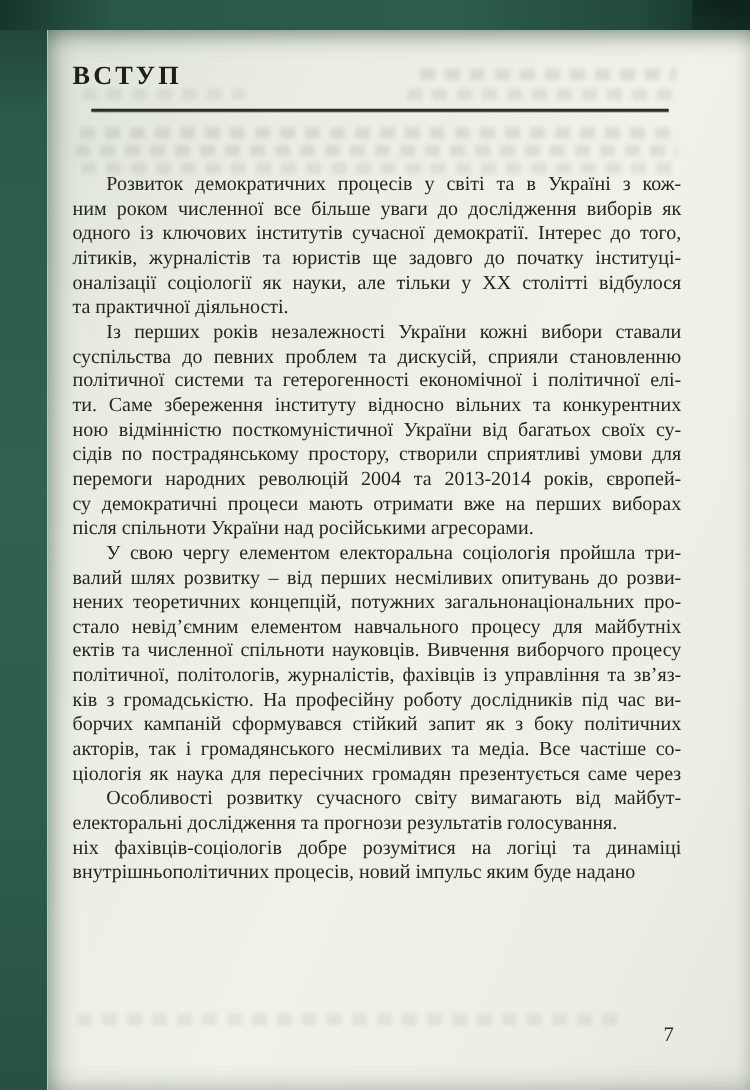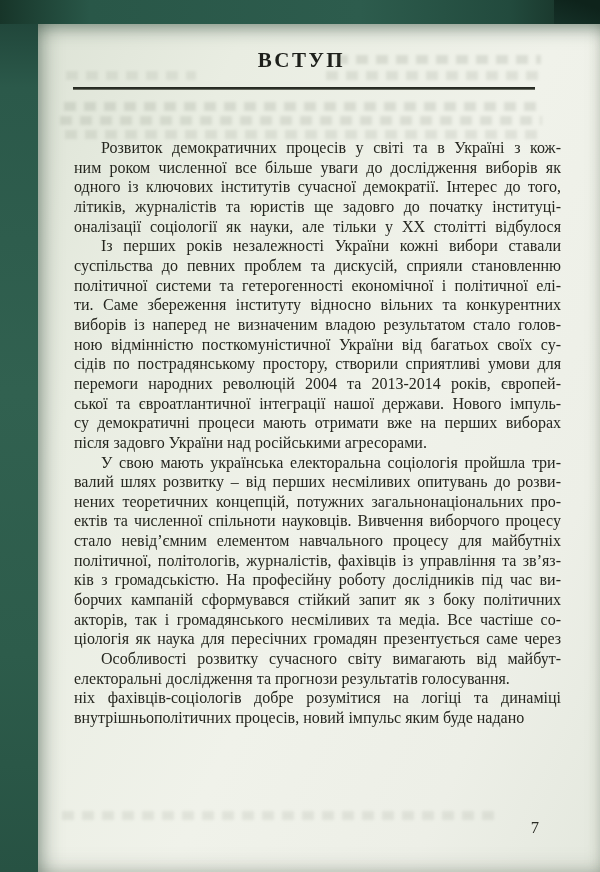--- a/index.html
+++ b/index.html
@@ -42,21 +42,21 @@
       inset 0 16px 18px -12px rgba(55, 80, 65, 0.55),
       inset -8px 0 16px -10px rgba(120, 130, 112, 0.35),
       inset 0 -14px 22px -14px rgba(105, 115, 100, 0.40);
   }
 
   .chapter-title {
     position: absolute; left: 20px; top: 24px;
     width: 487px; margin: 0;
     font-size: 21px; font-weight: bold;
     letter-spacing: 2.5px;
-    text-align: center;
+    text-align: left;
     color: #1d1f1a;
   }
 
   .title-divider {
     position: absolute; left: 35px; top: 63px;
     width: 462px; height: 3px;
     background: linear-gradient(180deg, #22251e 0%, #2e322a 60%, #8f9485 100%);
   }
 
   
@@ -69,21 +69,21 @@
   }
   .g1 { top: 31px;  left: 298px; width: 205px; }
   .g2 { top: 47px;  left: 288px; width: 218px; opacity: 0.13; }
   .g3 { top: 47px;  left: 28px;  width: 130px; opacity: 0.10; }
   .g4 { top: 78px;  left: 26px;  width: 476px; }
   .g5 { top: 92px;  left: 22px;  width: 482px; opacity: 0.14; }
   .g6 { top: 106px; left: 27px;  width: 472px; opacity: 0.12; }
   .g7 { top: 787px; left: 24px;  width: 438px; opacity: 0.11; }
 
   .text-column {
-    position: absolute; left: 36px; top: 114px;
+    position: absolute; left: 20px; top: 114px;
     width: 487px;
     font-size: 16px;
     line-height: 19.65px;
     color: #25261f;
   }
   .text-line {
     text-align: justify;
     text-align-last: justify;
     white-space: normal;
   }
@@ -117,36 +117,35 @@
     <div class="ghost g5"></div>
     <div class="ghost g6"></div>
     <div class="ghost g7"></div>
 
     <div class="text-column" id="text-column">
         <div class="text-line par-start">Розвиток демократичних процесів у світі та в Україні з кож-</div>
         <div class="text-line">ним роком численної все більше уваги до дослідження виборів як</div>
         <div class="text-line">одного із ключових інститутів сучасної демократії. Інтерес до того,</div>
         <div class="text-line">літиків, журналістів та юристів ще задовго до початку інституці-</div>
         <div class="text-line">оналізації соціології як науки, але тільки у XX столітті відбулося</div>
+        <div class="text-line par-end">та практичної діяльності.</div>
         <div class="text-line par-start">Із перших років незалежності України кожні вибори ставали</div>
         <div class="text-line">суспільства до певних проблем та дискусій, сприяли становленню</div>
         <div class="text-line">політичної системи та гетерогенності економічної і політичної елі-</div>
         <div class="text-line">ти. Саме збереження інституту відносно вільних та конкурентних</div>
-        <div class="text-line">виборів із наперед не визначеним владою результатом стало голов-</div>
         <div class="text-line">ною відмінністю посткомуністичної України від багатьох своїх су-</div>
         <div class="text-line">сідів по пострадянському простору, створили сприятливі умови для</div>
         <div class="text-line">перемоги народних революцій 2004 та 2013-2014 років, європей-</div>
-        <div class="text-line">ської та євроатлантичної інтеграції нашої держави. Нового імпуль-</div>
         <div class="text-line">су демократичні процеси мають отримати вже на перших виборах</div>
-        <div class="text-line par-end">після задовго України над російськими агресорами.</div>
-        <div class="text-line par-start">У свою мають українська електоральна соціологія пройшла три-</div>
+        <div class="text-line par-end">після спільноти України над російськими агресорами.</div>
+        <div class="text-line par-start">У свою чергу елементом електоральна соціологія пройшла три-</div>
         <div class="text-line">валий шлях розвитку – від перших несміливих опитувань до розви-</div>
         <div class="text-line">нених теоретичних концепцій, потужних загальнонаціональних про-</div>
+        <div class="text-line">стало невід’ємним елементом навчального процесу для майбутніх</div>
         <div class="text-line">ектів та численної спільноти науковців. Вивчення виборчого процесу</div>
-        <div class="text-line">стало невід’ємним елементом навчального процесу для майбутніх</div>
         <div class="text-line">політичної, політологів, журналістів, фахівців із управління та зв’яз-</div>
         <div class="text-line">ків з громадськістю. На професійну роботу дослідників під час ви-</div>
         <div class="text-line">борчих кампаній сформувався стійкий запит як з боку політичних</div>
         <div class="text-line">акторів, так і громадянського несміливих та медіа. Все частіше со-</div>
         <div class="text-line">ціологія як наука для пересічних громадян презентується саме через</div>
         <div class="text-line par-start">Особливості розвитку сучасного світу вимагають від майбут-</div>
         <div class="text-line par-end">електоральні дослідження та прогнози результатів голосування.</div>
         <div class="text-line">ніх фахівців-соціологів добре розумітися на логіці та динаміці</div>
         <div class="text-line par-end">внутрішньополітичних процесів, новий імпульс яким буде надано</div>
       </div>

